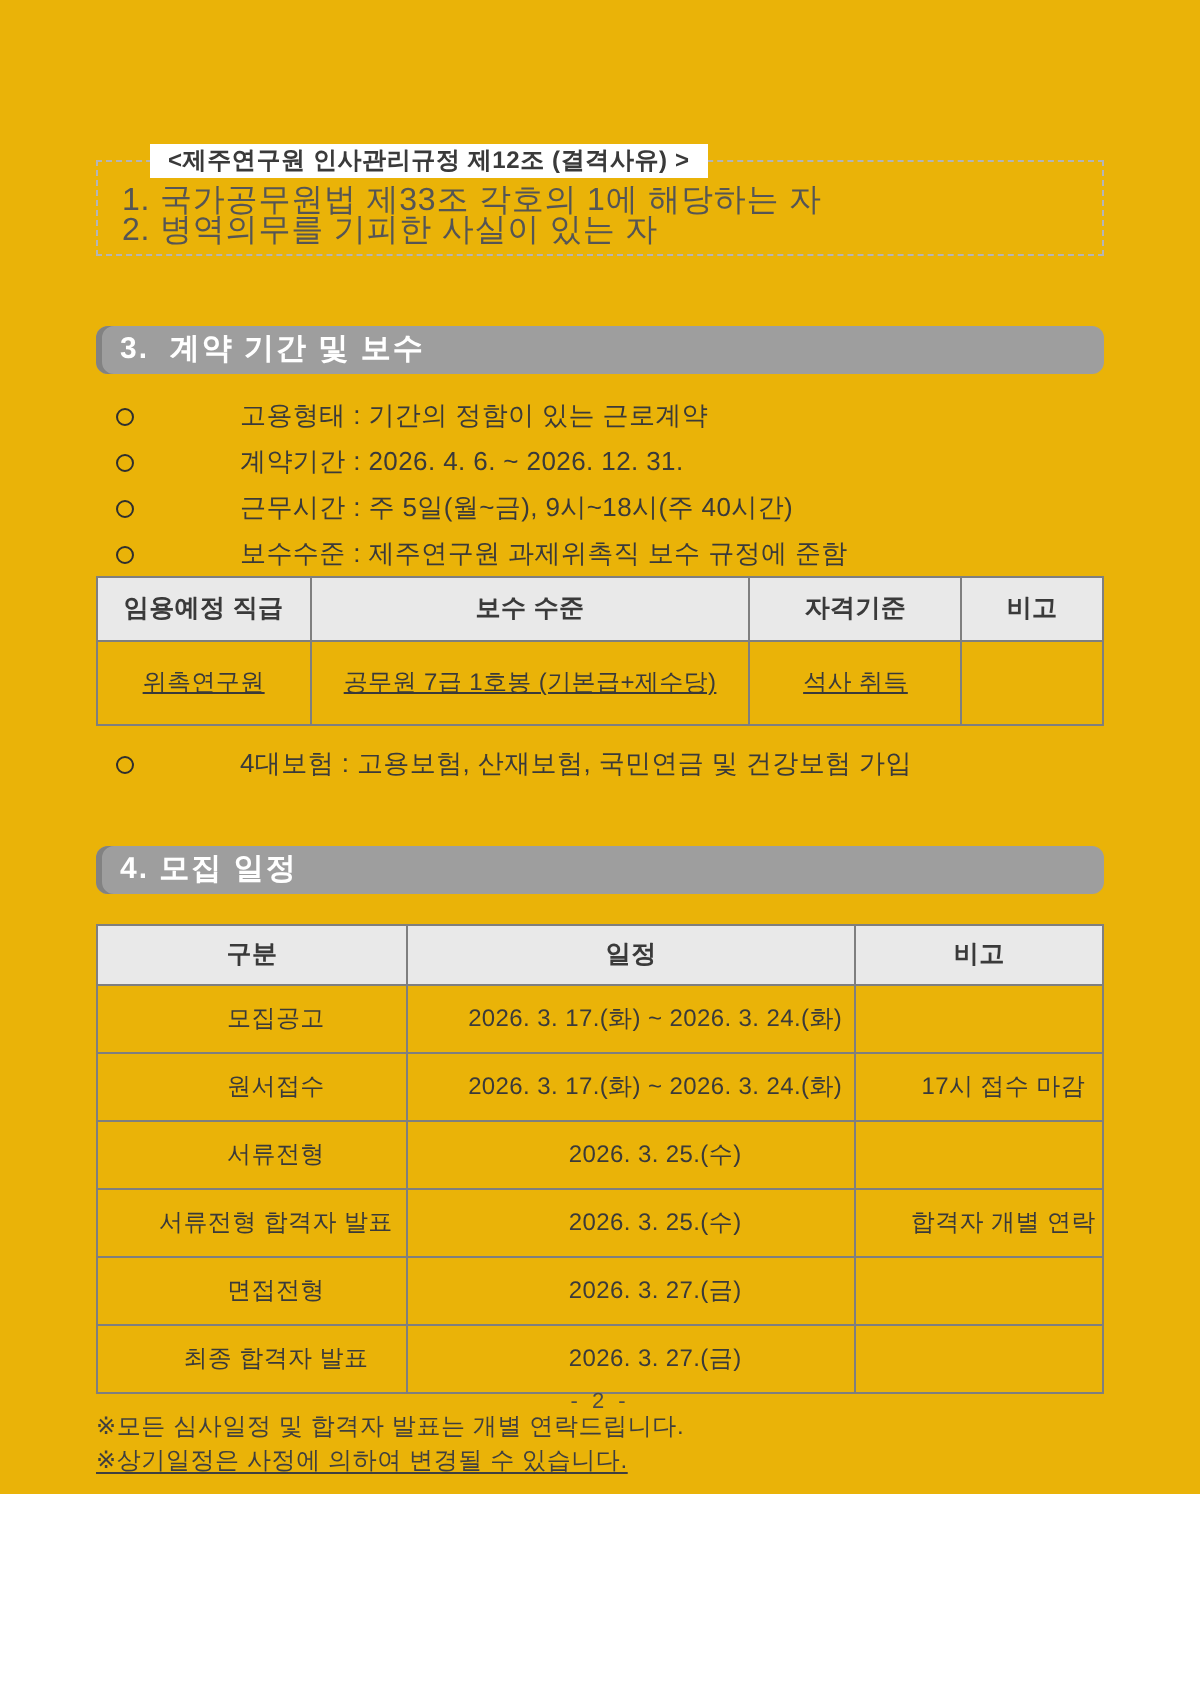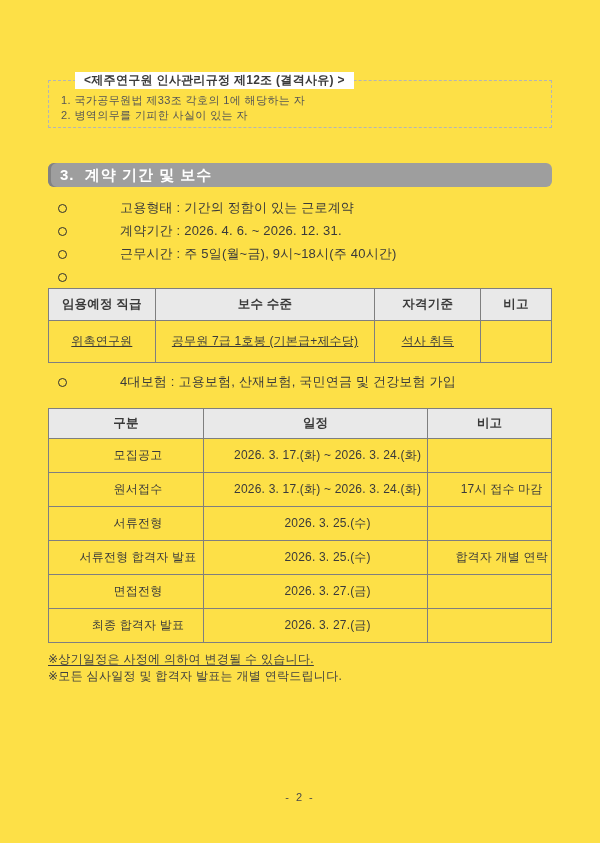--- a/index.html
+++ b/index.html
@@ -4,23 +4,23 @@
 <style>
   * { margin: 0; padding: 0; box-sizing: border-box; }
   html, body { background: #ffffff; }
   body {
     font-family: "Liberation Sans", "DejaVu Sans", sans-serif;
     color: #3d3d3d;
   }
   .page {
     position: relative;
     width: 600px;
-    height: 843px;
+    height: 747px;
     margin: 0 auto;
-    background: #fde047;
+    background: #eab308;
     padding: 0 48px;
     overflow: hidden;
   }
 
   
   .notice-box {
     position: relative;
     margin-top: 80px;
     border: 1px dashed #b5b5b5;
     padding: 12px 12px 8px 12px;
@@ -32,21 +32,21 @@
     left: 26px;
     background: #ffffff;
     padding: 0 9px;
     font-size: 12px;
     font-weight: bold;
     color: #3a3a3a;
     letter-spacing: 0.3px;
     white-space: nowrap;
   }
   .notice-item {
-    font-size: 11px;
+    font-size: 16px;
     color: #555555;
     line-height: 15px;
     letter-spacing: 0.4px;
   }
 
   
   .section-bar {
     background: #9e9e9e;
     border-radius: 6px;
     box-shadow: inset 3px 0 0 #828282;
@@ -154,20 +154,21 @@
     <div class="bullet-line">
       <span class="ring"></span>
       <span>계약기간 : 2026. 4. 6. ~ 2026. 12. 31.</span>
     </div>
     <div class="bullet-line">
       <span class="ring"></span>
       <span>근무시간 : 주 5일(월~금), 9시~18시(주 40시간)</span>
     </div>
     <div class="bullet-line">
       <span class="ring"></span>
+      <span>보수수준 : 제주연구원 과제위촉직 보수 규정에 준함</span>
     </div>
   </div>
 
   <table class="tbl tbl-pay">
     <colgroup>
       <col style="width:21.2%">
         <col style="width:43.7%">
         <col style="width:21%">
         <col style="width:14.1%">
     </colgroup>
@@ -189,20 +190,21 @@
     </tbody>
   </table>
 
   <div class="bullets note-line">
     <div class="bullet-line">
       <span class="ring"></span>
       <span>4대보험 : 고용보험, 산재보험, 국민연금 및 건강보험 가입</span>
     </div>
   </div>
 
+  <div class="section-bar bar-4">4. 모집 일정</div>
 
   <table class="tbl tbl-sched">
     <colgroup>
       <col style="width:30.8%">
         <col style="width:44.6%">
         <col style="width:24.6%">
     </colgroup>
     <thead>
       <tr>
         <th>구분</th>
@@ -238,19 +240,19 @@
       </tr>
       <tr>
         <td>최종 합격자 발표</td>
         <td>2026. 3. 27.(금)</td>
         <td></td>
       </tr>
     </tbody>
   </table>
 
   <div class="footnotes">
+    <div class="footnote">※모든 심사일정 및 합격자 발표는 개별 연락드립니다.</div>
     <div class="footnote underlined">※상기일정은 사정에 의하여 변경될 수 있습니다.</div>
-    <div class="footnote">※모든 심사일정 및 합격자 발표는 개별 연락드립니다.</div>
   </div>
 
   <div class="page-number">- 2 -</div>
 
 </div>
 
 </body></html>

